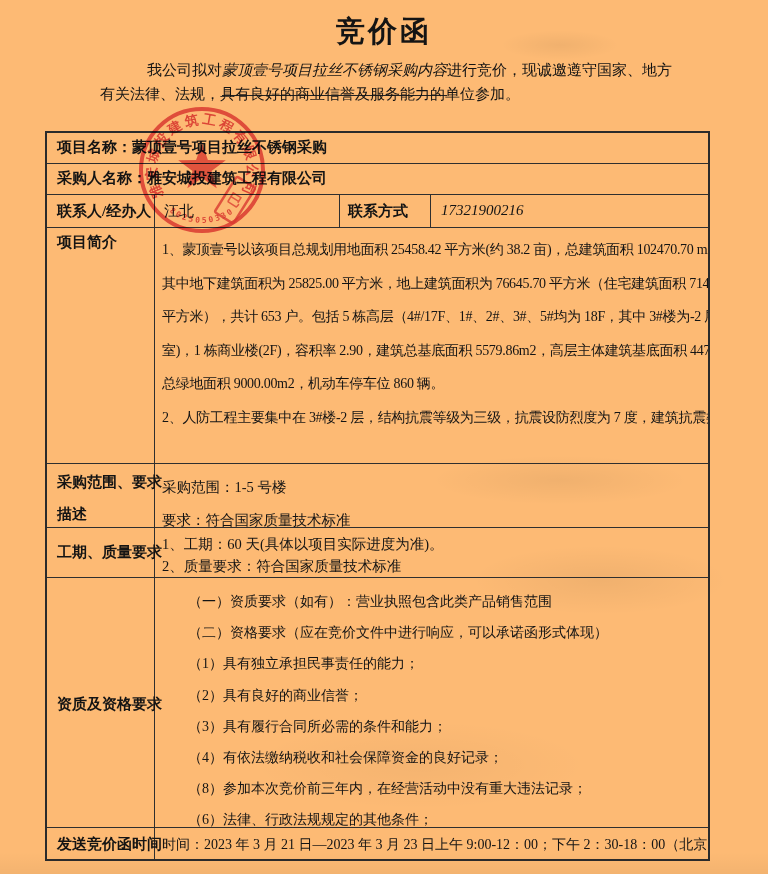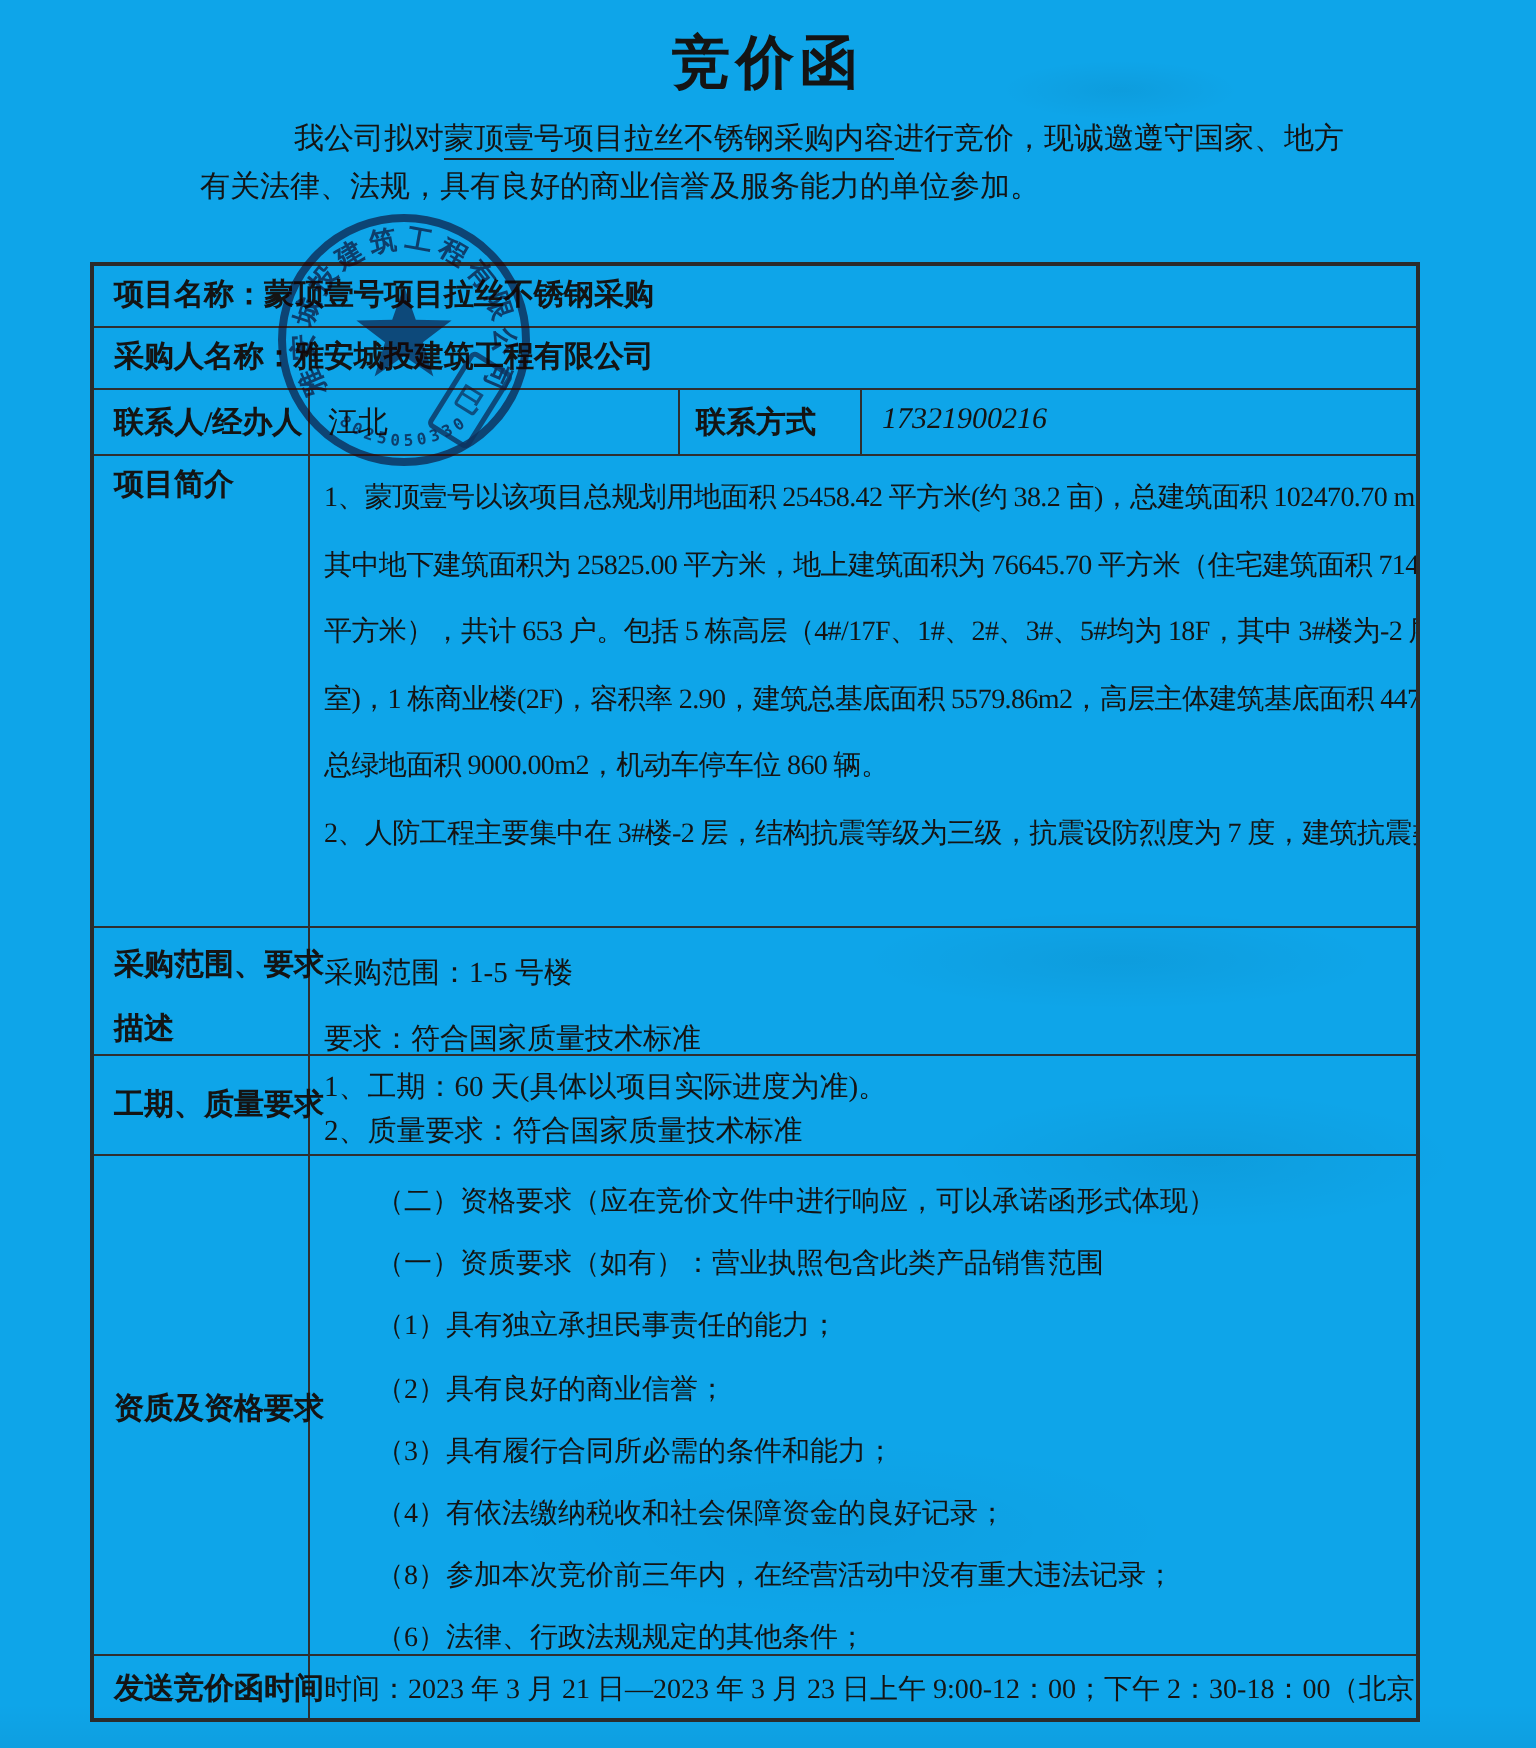--- a/index.html
+++ b/index.html
@@ -1,36 +1,36 @@
 <!DOCTYPE html>
 <html><head>
 <meta charset="utf-8">
 <style>
   html,body{margin:0;padding:0;background:#ffffff;}
   .page{
     position:relative;width:768px;height:874px;overflow:hidden;
-    background:#0ea5e9;
+    background:#fdba74;
     font-family:"Liberation Serif","DejaVu Serif",serif;
     color:#141414;
   }
   .noise{position:absolute;pointer-events:none;}
   .n1{left:430px;top:455px;width:260px;height:50px;background:radial-gradient(ellipse at center,rgba(0,0,0,.05),rgba(0,0,0,0) 70%);}
   .n2{left:470px;top:545px;width:260px;height:70px;background:radial-gradient(ellipse at center,rgba(0,0,0,.05),rgba(0,0,0,0) 70%);}
   .n3{left:250px;top:720px;width:340px;height:90px;background:radial-gradient(ellipse at center,rgba(0,0,0,.035),rgba(0,0,0,0) 70%);}
   .n4{left:500px;top:30px;width:120px;height:30px;background:radial-gradient(ellipse at center,rgba(0,0,0,.05),rgba(0,0,0,0) 70%);}
   .n5{left:0px;top:852px;width:768px;height:22px;background:linear-gradient(180deg,rgba(0,0,0,0),rgba(0,0,0,.04));}
 
   .title{
     position:absolute;left:0;top:12px;width:768px;margin:0;
     text-align:center;font-size:29px;font-weight:bold;letter-spacing:3px;
   }
   .intro{position:absolute;left:100px;top:58px;width:615px;font-size:15px;line-height:24px;}
   .intro .ln{white-space:nowrap;}
   .intro .indent{padding-left:47px;}
-  .u{border-bottom:1.5px solid #222;padding-bottom:1px;}
+  .u{border-bottom:1.5px solid #222;padding-bottom:17px;font-style:italic;}
 
   .doc-table{
     position:absolute;left:45px;top:131px;width:665px;height:730px;
     border:2px solid #2b2b2b;box-sizing:border-box;overflow:hidden;
   }
   .hline{position:absolute;left:0;width:100%;height:0;border-top:1.5px solid #2f2f2f;}
   .vline{position:absolute;top:0;width:0;border-left:1.5px solid #2f2f2f;}
   .cell{position:absolute;font-size:15px;white-space:nowrap;}
   .lbl{font-weight:bold;text-align:right;}
   .lines{position:absolute;}
@@ -104,22 +104,22 @@
     </div>
 
     <div class="cell lbl" style="left:10px;top:410px;">工期、质量要求</div>
     <div class="lines" style="left:115px;top:400px;font-size:14.5px;line-height:22px;">
       <div class="row-line">1、工期：60 天(具体以项目实际进度为准)。</div>
       <div class="row-line">2、质量要求：符合国家质量技术标准</div>
     </div>
 
     <div class="cell lbl" style="left:10px;top:562px;">资质及资格要求</div>
     <div class="lines qual-lines" style="left:115px;top:453px;width:545px;">
+      <div class="row-line">（一）资质要求（如有）：营业执照包含此类产品销售范围</div>
       <div class="row-line">（二）资格要求（应在竞价文件中进行响应，可以承诺函形式体现）</div>
-      <div class="row-line">（一）资质要求（如有）：营业执照包含此类产品销售范围</div>
       <div class="row-line">（1）具有独立承担民事责任的能力；</div>
       <div class="row-line">（2）具有良好的商业信誉；</div>
       <div class="row-line">（3）具有履行合同所必需的条件和能力；</div>
       <div class="row-line">（4）有依法缴纳税收和社会保障资金的良好记录；</div>
       <div class="row-line">（8）参加本次竞价前三年内，在经营活动中没有重大违法记录；</div>
       <div class="row-line">（6）法律、行政法规规定的其他条件；</div>
     </div>
 
     <div class="cell lbl" style="left:10px;top:702px;">发送竞价函时间</div>
     <div class="cell" style="left:115px;top:703px;font-size:14px;">时间：2023 年 3 月 21 日—2023 年 3 月 23 日上午 9:00-12：00；下午 2：30-18：00（北京时间）。</div>

